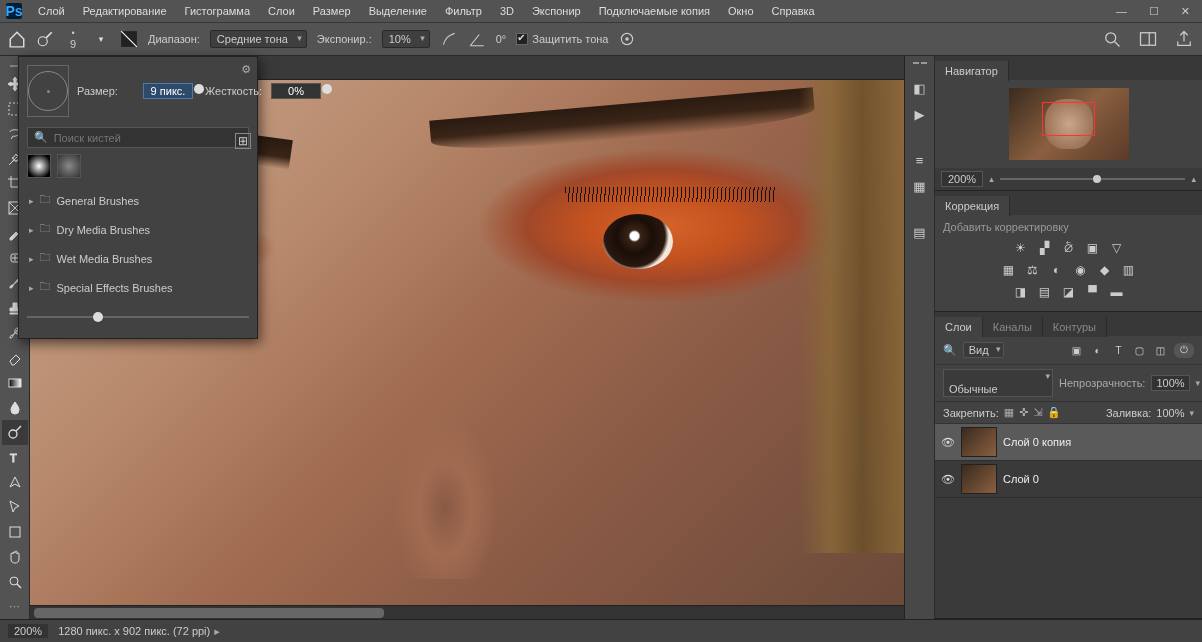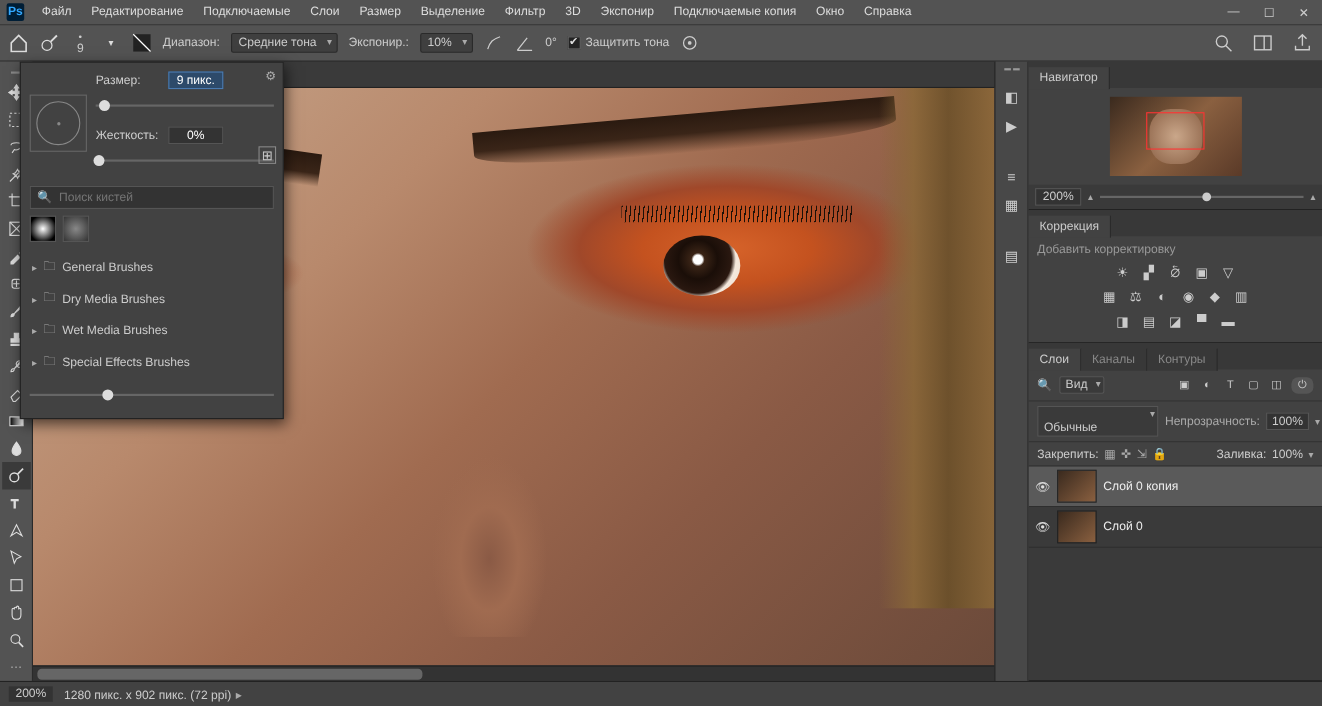--- a/index.html
+++ b/index.html
@@ -1,18 +1,18 @@
 <!DOCTYPE html>
 <html><head>
 <meta charset="utf-8">
 <style>
 *{margin:0;padding:0;box-sizing:border-box;font-family:Tahoma,Arial,sans-serif;font-size:11px;color:#ccc;user-select:none}
 body{background:#323232;width:1202px;height:642px;overflow:hidden;position:relative}
 .menubar{background:#535353;height:22px;display:flex;align-items:center;padding:0 6px;gap:2px}
-.menubar .ps-logo{width:16px;height:16px;background:#001e36;color:#31a8ff;font-weight:bold;font-size:11px;display:flex;align-items:center;justify-content:center;border-radius:2px;margin-right:6px}
+.menubar .ps-logo{width:16px;height:16px;background:#001e36;color:#31a8ff;font-weight:bold;font-size:14px;display:flex;align-items:center;justify-content:center;border-radius:2px;margin-right:6px}
 .menubar .mi{padding:3px 8px;color:#ddd;cursor:default}
 .menubar .win-btns{margin-left:auto;display:flex;gap:10px;color:#aaa}
 .menubar .win-btns span{padding:0 6px}
 .optbar{background:#535353;height:34px;border-top:1px solid #383838;border-bottom:1px solid #2a2a2a;display:flex;align-items:center;padding:0 8px;gap:10px}
 .optbar .ico{width:18px;height:18px;display:flex;align-items:center;justify-content:center;color:#ddd}
 .optbar .lbl{color:#ccc}
 .optbar .dd{background:#3f3f3f;border:1px solid #2a2a2a;padding:2px 18px 2px 6px;position:relative;border-radius:2px}
 .optbar .dd::after{content:'▾';position:absolute;right:4px;top:2px;color:#aaa;font-size:9px}
 .optbar .chk{width:12px;height:12px;background:#222;border:1px solid #666;display:inline-block;margin-right:4px;position:relative}
 .optbar .chk.on::after{content:'✔';position:absolute;top:-2px;left:0;color:#ddd;font-size:10px}
@@ -36,21 +36,21 @@
 .left-eye .brow2{position:absolute;left:0;top:0;width:100%;height:30px;background:linear-gradient(180deg,#2a1a10,#3a2518 60%,transparent);transform:rotate(8deg)}
 .left-eye .shadow2{position:absolute;left:0;top:35%;width:100%;height:50%;background:radial-gradient(ellipse 60% 40% at 40% 50%,#c4521f 0%,#a0482a 50%,transparent 90%)}
 .nose{position:absolute;left:35%;top:50%;width:25%;height:45%;background:radial-gradient(ellipse 30% 50% at 50% 70%,#8a5a45 0%,#a06b50 40%,transparent 80%)}
 .hair{position:absolute;right:0;top:0;width:12%;height:90%;background:linear-gradient(90deg,transparent 0%,#8a6838 30%,#6a5028 60%,#8a6838 100%);opacity:.85}
 .brush-popup{position:absolute;left:18px;top:56px;width:240px;background:#424242;border:1px solid #222;box-shadow:2px 4px 12px rgba(0,0,0,.6);z-index:50;padding:8px}
 .brush-popup .bp-head{display:flex;align-items:center;gap:8px;margin-bottom:6px}
 .brush-popup .bp-circle{width:52px;height:52px;border:1px solid #666;display:flex;align-items:center;justify-content:center}
 .brush-popup .bp-circle-inner{width:40px;height:40px;border:1px solid #888;border-radius:50%;position:relative}
 .brush-popup .bp-circle-inner::before,.brush-popup .bp-circle-inner::after{content:'';position:absolute;background:#888}
 .brush-popup .bp-circle-inner::before{width:3px;height:3px;border-radius:50%;left:18px;top:18px}
-.brush-popup .bp-sliders{flex:1;display:flex;flex-direction:column;gap:6px}
+.brush-popup .bp-sliders{flex:1;display:flex;flex-direction:row;gap:6px}
 .brush-popup .bp-row{display:flex;align-items:center;gap:6px}
 .brush-popup .bp-row label{width:60px;color:#ccc}
 .brush-popup .bp-row .val{background:#2d4a6a;border:1px solid #4a7ab0;padding:1px 6px;width:50px;text-align:center;color:#fff}
 .brush-popup .bp-row .val.plain{background:#333;border:1px solid #555}
 .brush-popup .slider{height:14px;position:relative;margin:2px 0 6px}
 .brush-popup .slider::before{content:'';position:absolute;left:0;right:0;top:6px;height:2px;background:#666}
 .brush-popup .slider .thumb{position:absolute;top:2px;width:10px;height:10px;background:#ddd;border-radius:50%;transform:translateX(-5px)}
 .brush-popup .gear{position:absolute;right:6px;top:6px;color:#aaa}
 .brush-popup .sq-btn{position:absolute;right:6px;top:76px;width:16px;height:16px;border:1px solid #888;color:#ccc;display:flex;align-items:center;justify-content:center;font-size:12px}
 .brush-popup .search{margin:10px 0 6px;display:flex;align-items:center;background:#333;border:1px solid #555;padding:3px 6px;gap:6px}
@@ -115,23 +115,23 @@
 .statusbar .doc{color:#aaa}
 .statusbar .chev{color:#aaa;margin-left:4px}
 .scroll-h{height:14px;background:#333;border-top:1px solid #222;position:relative}
 .scroll-h .sh-thumb{position:absolute;left:4px;top:2px;height:10px;width:40%;background:#666;border-radius:4px}
 </style>
 </head>
 <body>
 
 <div class="menubar">
   <div class="ps-logo">Ps</div>
-  <div class="mi">Файл</div>
+  <div class="mi">Слой</div>
   <div class="mi">Редактирование</div>
-  <div class="mi">Подключаемые</div>
+  <div class="mi">Гистограмма</div>
   <div class="mi">Слои</div>
   <div class="mi">Размер</div>
   <div class="mi">Выделение</div>
   <div class="mi">Фильтр</div>
   <div class="mi">3D</div>
   <div class="mi">Экспонир</div>
   <div class="mi">Подключаемые копия</div>
   <div class="mi">Окно</div>
   <div class="mi">Справка</div>
   <div class="win-btns">

